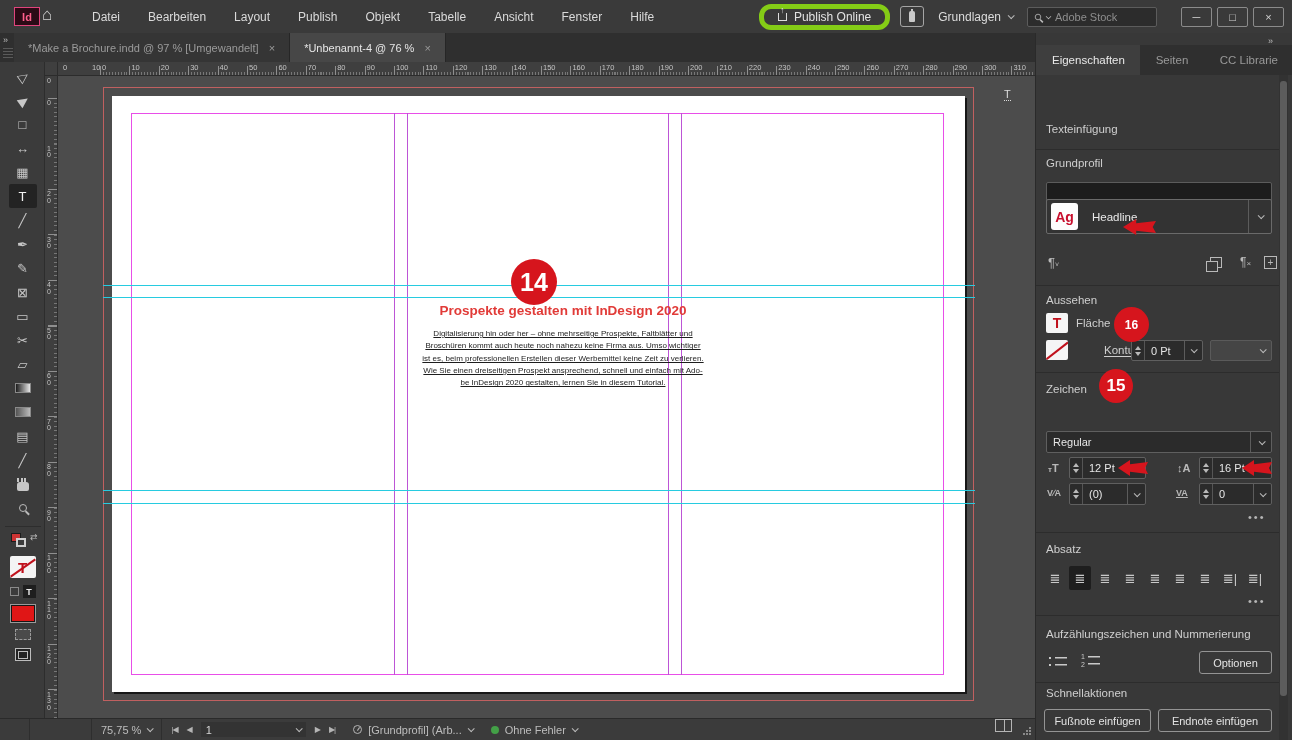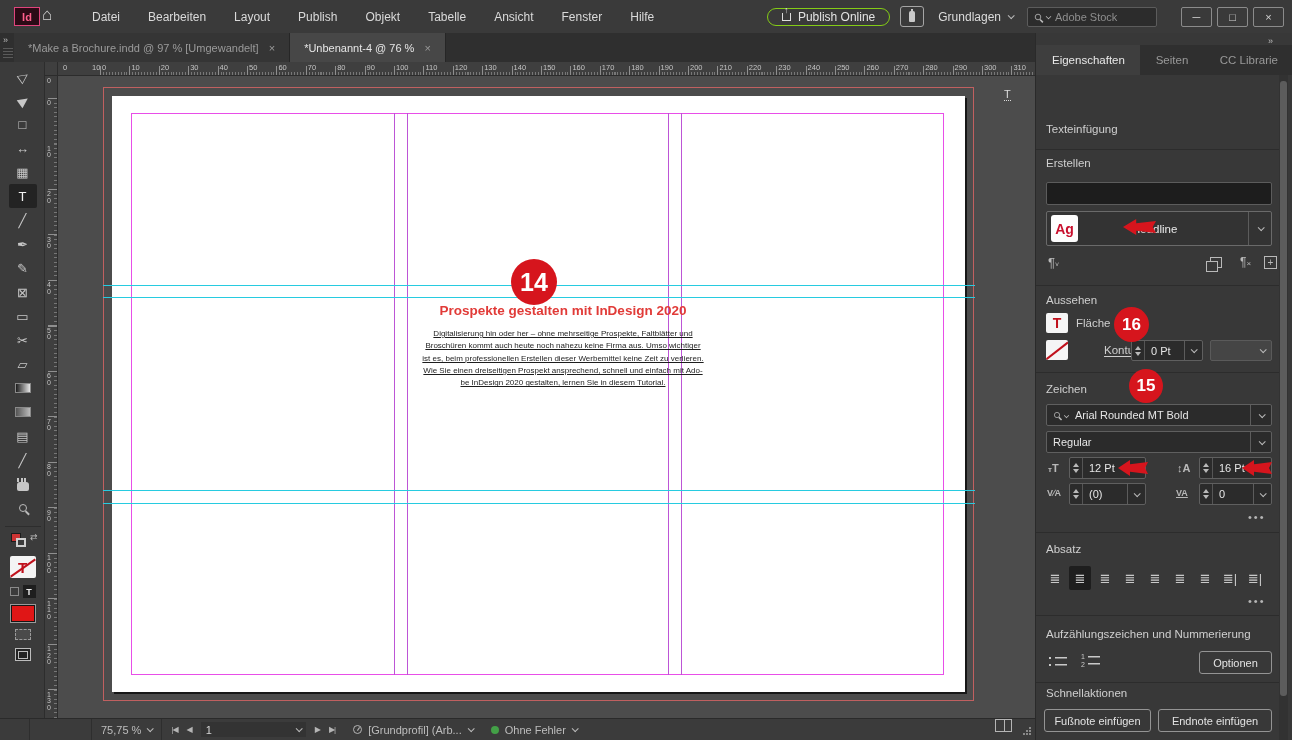--- a/index.html
+++ b/index.html
@@ -11,21 +11,21 @@
   
   .titlebar{position:absolute;left:0;top:0;width:1292px;height:33px;background:#3a3a3a;
             display:flex;align-items:center;}
   .id-logo{position:absolute;left:14px;top:7px;width:26px;height:19px;background:#2b0b16;
            border:1px solid #e0447c;color:#ff5f8d;font-size:11px;font-weight:bold;
            display:flex;align-items:center;justify-content:center;}
   .home-ic{position:absolute;left:42px;top:5px;font-size:17px;color:#d2d2d2;}
   #menubar{position:absolute;left:78px;top:0;height:33px;display:flex;align-items:center;}
   #menubar .menu-item{padding:0 14px;font-size:12px;color:#dadada;cursor:default;}
   .tb-right{position:absolute;right:0;top:0;height:33px;display:flex;align-items:center;gap:10px;padding-right:8px;}
-  .publish{display:flex;align-items:center;gap:7px;height:18px;padding:8px 14px;border:1px solid #84cc16;
+  .publish{display:flex;align-items:center;gap:7px;height:18px;padding:8px 14px;border:5px solid #84cc16;
            border-radius:12px;background:transparent;color:#e3e3e3;font-size:12px;}
   .shareic{width:9px;height:8px;border:1px solid #ddd;border-top:none;position:relative;display:inline-block;}
   .shareic::after{content:"↑";position:absolute;top:-7px;left:1px;font-size:9px;color:#ddd;line-height:9px;}
   .touch-btn{width:24px;height:21px;border:1px solid #a5a5a5;border-radius:3px;position:relative;}
   .touch-btn::after{content:"";position:absolute;left:8px;top:4px;width:6px;height:11px;background:#c9c9c9;
            border-radius:2px 2px 1px 1px;}
   .touch-btn::before{content:"";position:absolute;left:10px;top:2px;width:2px;height:6px;background:#c9c9c9;}
   .workspace{display:flex;align-items:center;gap:7px;font-size:12px;color:#dcdcdc;padding:0 4px;}
   .searchbox{width:130px;height:20px;background:#2c2c2c;border:1px solid #5c5c5c;display:flex;
              align-items:center;gap:4px;padding:0 6px;border-radius:2px;}
@@ -145,22 +145,22 @@
   .plabel{position:absolute;left:10px;color:#cfcfcf;}
   .pdiv{position:absolute;left:0;width:243px;height:1px;background:#2c2c2c;}
   .dots{position:absolute;color:#b5b5b5;font-size:11px;letter-spacing:2px;}
 
   .seg{position:absolute;left:10px;top:107px;width:226px;height:23px;border:1px solid #5c5c5c;display:flex;
        background:#1d1d1d;border-radius:2px;overflow:hidden;}
   .seg .sg{flex:1;display:flex;align-items:center;justify-content:center;font-size:11px;margin-top:41px;}
   .seg .sg.active{color:#5ea9e8;background:#1d1d1d;}
   .seg .sg.inactive{color:#e0e0e0;background:#3d3d3d;border-left:1px solid #5c5c5c;}
 
-  .styledd{position:absolute;left:10px;top:136px;width:226px;height:35px;border:1px solid #6a6a6a;
-       background:#333;border-radius:2px;display:flex;align-items:center;gap:40px;}
+  .styledd{position:absolute;left:10px;top:124px;width:226px;height:35px;border:1px solid #6a6a6a;
+       background:#333;border-radius:2px;display:flex;align-items:center;}
   .ag-tile{width:27px;height:27px;background:#fdfdfd;border-radius:3px;margin-left:4px;color:#c8102e;
        font-weight:bold;font-size:14px;display:flex;align-items:center;justify-content:center;}
   .styledd .sname{margin-left:14px;color:#e9e9e9;font-size:11.5px;}
   .dd-chev{position:absolute;right:0;top:0;bottom:0;width:23px;border-left:1px solid #5c5c5c;
        display:flex;align-items:center;justify-content:center;}
   .chv{width:5px;height:5px;border-right:1.4px solid #b9b9b9;border-bottom:1.4px solid #b9b9b9;
        transform:rotate(45deg) translateY(-1px);display:inline-block;}
   .red-arrow{position:absolute;background:#d6151d;
        clip-path:polygon(0 50%,40% 0,40% 26%,100% 12%,90% 50%,100% 88%,40% 74%,40% 100%);}
 
@@ -184,22 +184,22 @@
       font-size:11px;display:flex;align-items:center;}
   .dd .txt{margin-left:6px;white-space:nowrap;}
   .ud{height:100%;width:13px;border-right:1px solid #555;display:flex;flex-direction:column;
       align-items:center;justify-content:center;gap:2px;flex:none;}
   .ud i{display:block;width:0;height:0;border-left:3px solid transparent;border-right:3px solid transparent;}
   .ud .up{border-bottom:4px solid #b9b9b9;}
   .ud .dn{border-top:4px solid #b9b9b9;}
   .dd.disabled{background:#454545;border-color:#5a5a5a;}
   .charicon{position:absolute;color:#b9b9b9;font-size:11px;font-weight:bold;}
 
-  .badge15{left:63px;top:294px;width:34px;height:34px;font-size:17px;z-index:4;margin-left:30px;}
-  .badge16{left:78px;top:232px;width:35px;height:35px;font-size:17px;z-index:4;}
+  .badge15{left:63px;top:294px;width:34px;height:34px;font-size:17px;z-index:4;}
+  .badge16{left:78px;top:232px;width:35px;height:35px;font-size:12px;z-index:4;}
 
   .alignrow{position:absolute;left:8px;top:491px;width:228px;height:24px;display:flex;gap:3px;}
   .al{width:22px;height:24px;display:flex;align-items:center;justify-content:center;color:#c9c9c9;
       font-size:13px;border-radius:2px;}
   .al.sel{background:#1e1e1e;}
 
   .icon-bullets{position:absolute;left:12px;top:580px;width:20px;height:13px;
      background:radial-gradient(circle 1.5px at 2px 3px,#c9c9c9 98%,transparent),
                 radial-gradient(circle 1.5px at 2px 10px,#c9c9c9 98%,transparent),
                 linear-gradient(#c9c9c9,#c9c9c9) 7px 2px/12px 1.5px no-repeat,
@@ -469,21 +469,21 @@
     <div id="paneltabs">
         <div class="ptab active">Eigenschaften</div>
         <div class="ptab">Seiten</div>
         <div class="ptab">CC Librarie</div>
       </div>
     <div class="pcontent">
 
       <div class="plabel" style="top:48px">Texteinfügung</div>
       <div class="pdiv" style="top:74px"></div>
 
-      <div class="plabel" style="top:82px">Erstellen</div>
+      <div class="plabel" style="top:82px">Grundprofil</div>
       <div class="seg">
         <div class="sg active">Absatzformate</div>
         <div class="sg inactive">Zeichenformate</div>
       </div>
       <div class="styledd">
         <span class="ag-tile">Ag</span>
         <span class="sname">Headline</span>
         <span class="dd-chev">
             <i class="chv"></i>
           </span>
@@ -515,30 +515,20 @@
       </div>
       <div class="dd disabled" style="left:174px;top:265px;width:62px;height:21px">
         <span class="dd-chev" style="width:18px;border-left:none">
             <i class="chv"></i>
           </span>
       </div>
       <div class="pdiv" style="top:297px"></div>
 
       <div class="plabel" style="top:308px">Zeichen</div>
       <div class="badge badge15">15</div>
-      <div class="dd" style="left:10px;top:329px;width:226px;height:22px">
-        <span style="margin-left:6px;display:flex;align-items:center;gap:3px">
-          <span class="mag" style="transform:scale(.75)"></span>
-            <i class="chv" style="transform:scale(.75) rotate(45deg)"></i>
-        </span>
-        <span class="txt">Arial Rounded MT Bold</span>
-        <span class="dd-chev" style="width:21px">
-            <i class="chv"></i>
-          </span>
-      </div>
       <div class="dd" style="left:10px;top:356px;width:226px;height:22px">
         <span class="txt">Regular</span>
         <span class="dd-chev" style="width:21px">
             <i class="chv"></i>
           </span>
       </div>
 
       <span class="charicon" style="left:12px;top:387px"><span style="font-size:8px">т</span>T</span>
       <div class="dd" style="left:33px;top:382px;width:77px;height:22px">
         <span class="ud">

